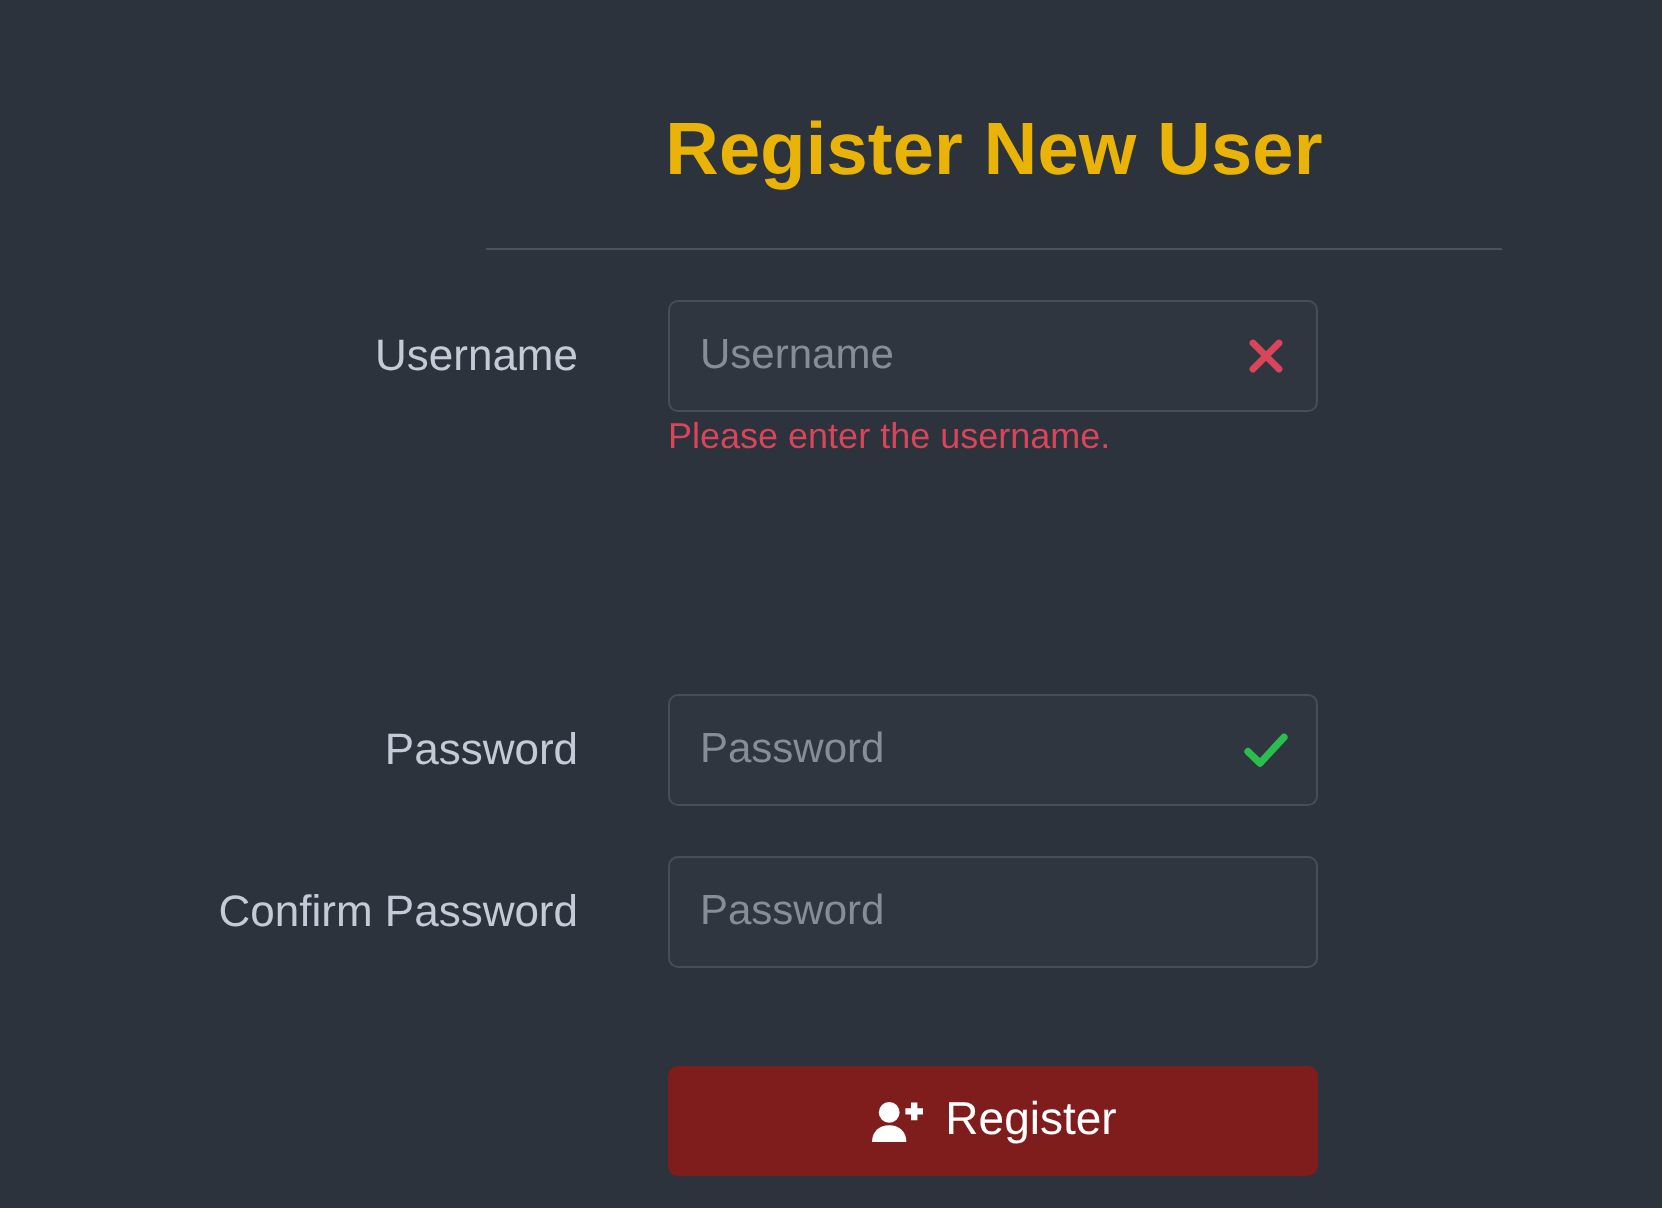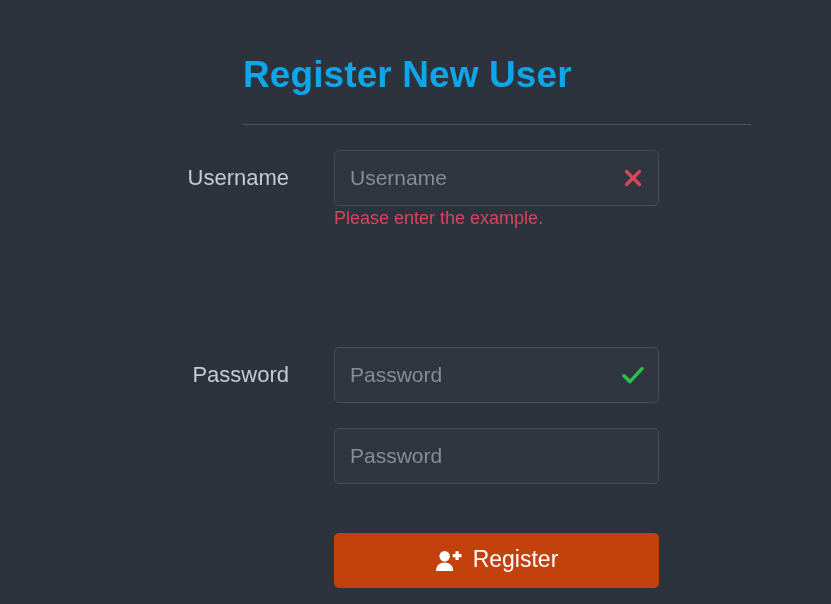--- a/index.html
+++ b/index.html
@@ -24,23 +24,24 @@
     width: 831px;
     height: 604px;
   }
 
   
   .form-title {
     position: absolute;
     left: 243px;
     top: 52px;
     width: 508px;
+    text-align: center;
     font-size: 37px;
     font-weight: bold;
-    color: #0ea5e9;
+    color: #eab308;
     letter-spacing: 0.1px;
     line-height: 46px;
     white-space: nowrap;
   }
 
   .title-divider {
     position: absolute;
     left: 243px;
     top: 124px;
     width: 508px;
@@ -126,21 +127,21 @@
     position: absolute;
     left: 334px;
     top: 533px;
     width: 325px;
     height: 55px;
   }
   .register-button {
     box-sizing: border-box;
     width: 325px;
     height: 55px;
-    background: #c2410c;
+    background: #7f1d1d;
     border: none;
     border-radius: 5px;
     color: #ffffff;
     font-family: "Liberation Sans", sans-serif;
     font-size: 23px;
     cursor: pointer;
     display: flex;
     align-items: center;
     justify-content: center;
     gap: 10px;
@@ -170,39 +171,40 @@
   <div class="form-row r1">
     <div class="field-label">Username</div>
     <div class="input-wrap">
       <input class="text-input" type="text" placeholder="Username" value="" style="">
       <span class="validation-icon">
         <svg width="22" height="22" viewBox="0 0 22 22" aria-hidden="true">
           <path d="M4.5 4.5 L17.5 17.5 M17.5 4.5 L4.5 17.5" stroke="#d9455a" stroke-width="3.4" stroke-linecap="round"></path>
         </svg>
       </span>
     </div>
-    <div class="field-error">Please enter the example.</div>
+    <div class="field-error">Please enter the username.</div>
   </div>
 
   <div class="form-row r2">
   </div>
 
   <div class="form-row r3">
     <div class="field-label">Password</div>
     <div class="input-wrap">
       <input class="text-input" type="text" placeholder="Password" value="" style="">
       <span class="validation-icon">
         <svg width="24" height="22" viewBox="0 0 24 22" aria-hidden="true">
           <path d="M3 11.8 L9 17.6 L21 4.6" fill="none" stroke="#2bbd4e" stroke-width="3.6" stroke-linecap="round" stroke-linejoin="round"></path>
         </svg>
       </span>
     </div>
   </div>
 
   <div class="form-row r4">
+    <div class="field-label">Confirm Password</div>
     <div class="input-wrap">
       <input class="text-input" type="text" placeholder="Password" value="" style="">
     </div>
   </div>
 
   <div class="submit-row">
     <button class="register-button">
       <span class="btn-icon">
         <svg width="27" height="22" viewBox="0 0 27 22" aria-hidden="true">
           <circle cx="9.6" cy="6.2" r="5.2" fill="#ffffff"></circle>

